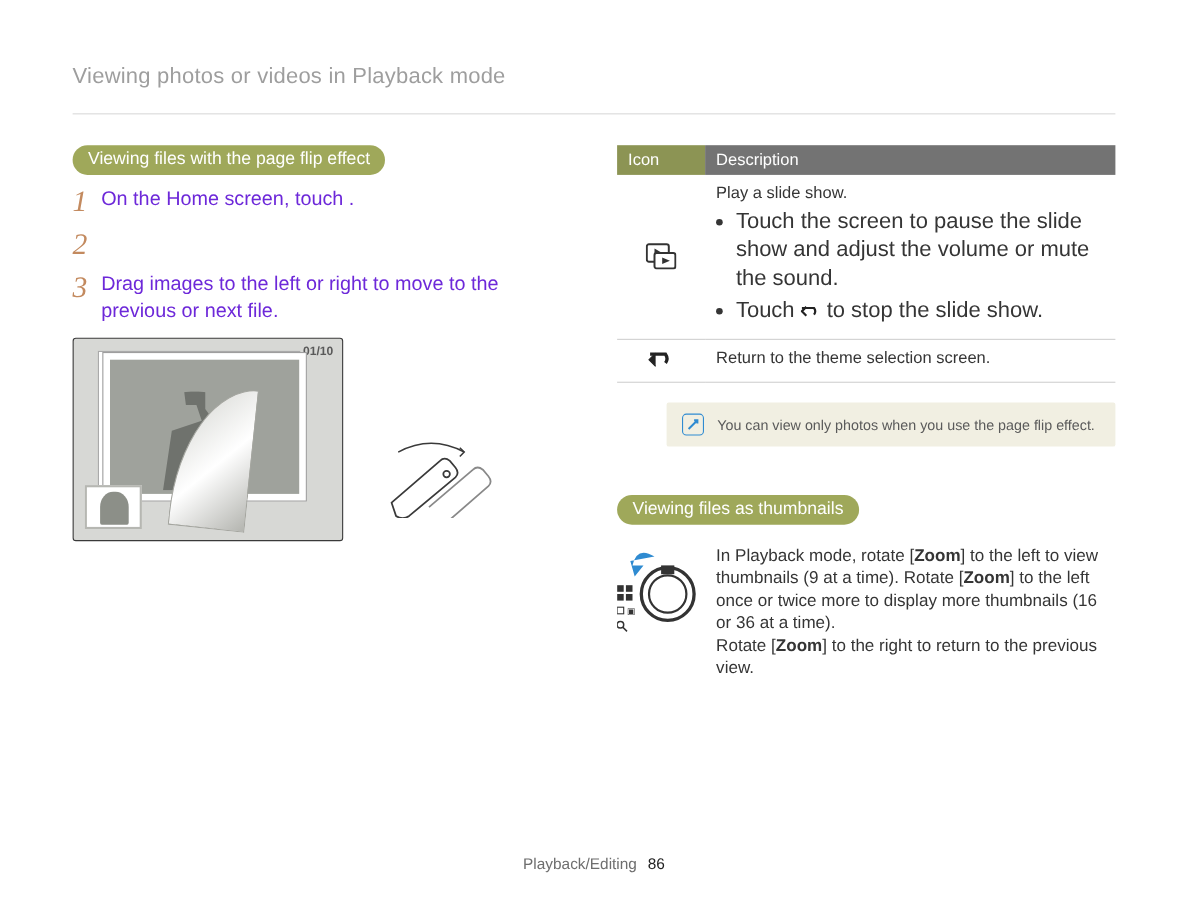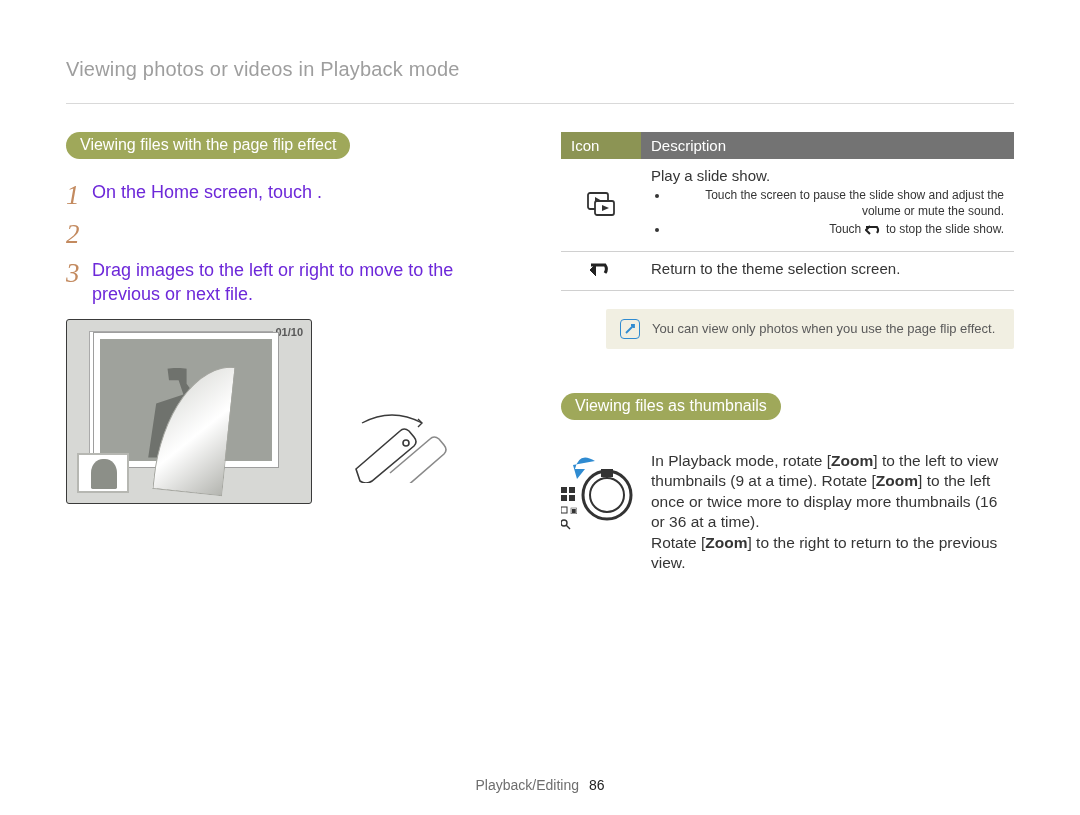--- a/index.html
+++ b/index.html
@@ -26,21 +26,21 @@
     gap: 42px;
   }
   .col { width: 454px; }
   .pill {
     display: inline-block;
     background: #9fa85a;
     color: #fff;
     font-size: 16px;
     padding: 4px 14px 5px 14px;
     border-radius: 14px;
-    margin-bottom: 21px;
+    margin-bottom: 9px;
   }
   .para {
     font-size: 15.5px;
     line-height: 1.32;
     color: #333;
     margin-bottom: 18px;
   }
   ol.steps { list-style: none; }
   ol.steps li { display: flex; margin-bottom: 10px; }
   .step-num {
@@ -151,21 +151,21 @@
   table.icon-table tbody td {
     border-bottom: 1px solid #d0d0d0;
     padding: 8px 10px 10px 10px;
     vertical-align: top;
   }
   table.icon-table tbody td:first-child {
     text-align: center;
     vertical-align: middle;
   }
   .desc-list { list-style: disc; padding-left: 18px; margin-top: 4px; }
-  .desc-list li { margin-bottom: 3px; line-height: 1.3; font-size: 12px; text-align: right; }
+  .desc-list li { margin-bottom: 3px; line-height: 1.3; font-size: 20px; }
   .ic { display: inline-block; vertical-align: middle; }
   .ic svg { display: block; }
 
   .note-box {
     margin-top: 18px;
     background: #f1efe2;
     border-radius: 2px;
     padding: 10px 14px;
     display: flex;
     align-items: center;

